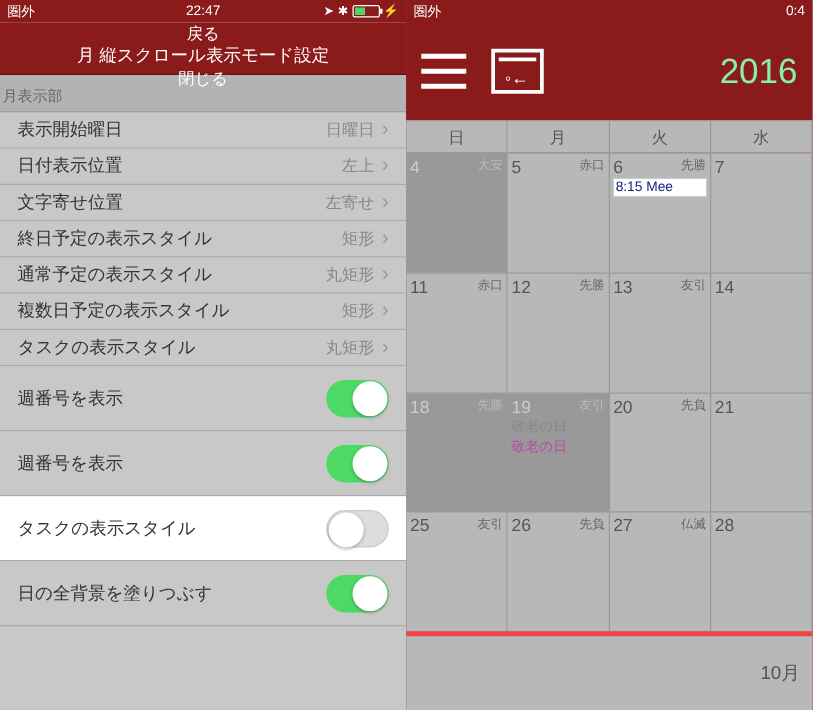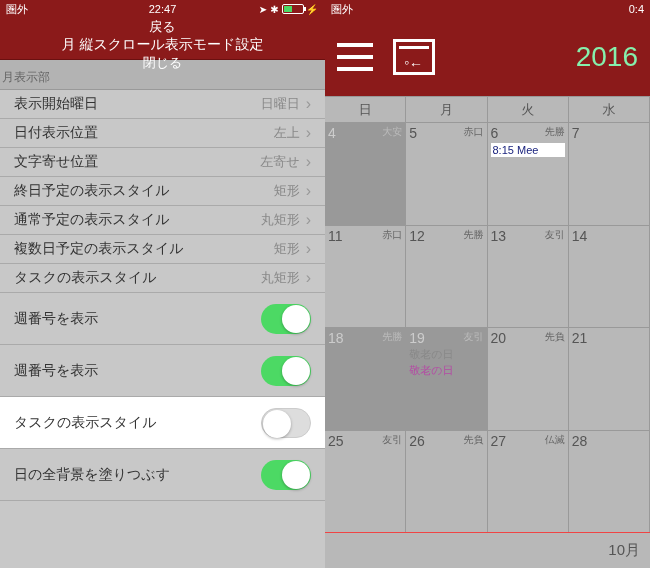--- a/index.html
+++ b/index.html
@@ -43,21 +43,21 @@
 .wk { flex: 1; display: flex; border-top: 1px solid #999; }
 .cell { flex: 1; border-right: 1px solid #999; position: relative; padding: 2px 3px; font-size: 11px; color: #555; min-width: 0; }
 .cell.past { background: #999; color: #ccc; }
 .cell .dn { font-size: 14px; }
 .cell .rk { position: absolute; top: 2px; right: 3px; font-size: 10px; color: #666; }
 .cell.past .rk { color: #bbb; }
 .evt { background: #fff; color: #1a237e; font-size: 11px; padding: 1px 2px; margin-top: 2px; white-space: nowrap; overflow: hidden; font-weight: 500; }
 .hol { font-size: 11px; margin-top: 1px; }
 .hol.g { color: #888; }
 .hol.p { color: #b44ba4; }
-.month-lbl { text-align: right; padding: 8px 10px; font-size: 15px; color: #555; background: #b8b8b8; border-top: 1px solid #ef4444; }
+.month-lbl { text-align: right; padding: 20px 10px; font-size: 15px; color: #555; background: #b8b8b8; border-top: 4px solid #ef4444; }
 .status-icons { display: flex; gap: 3px; align-items: center; font-size: 10px; }
 .batt { display: inline-block; width: 22px; height: 10px; border: 1px solid #fff; border-radius: 2px; position: relative; }
 .batt::after { content: ""; position: absolute; right: -3px; top: 2px; width: 2px; height: 4px; background: #fff; }
 .batt .fill { position: absolute; left: 1px; top: 1px; bottom: 1px; width: 40%; background: #4cd964; }
 </style>
 </head>
 <body>
 
 <div class="left">
   <div class="status-l">

